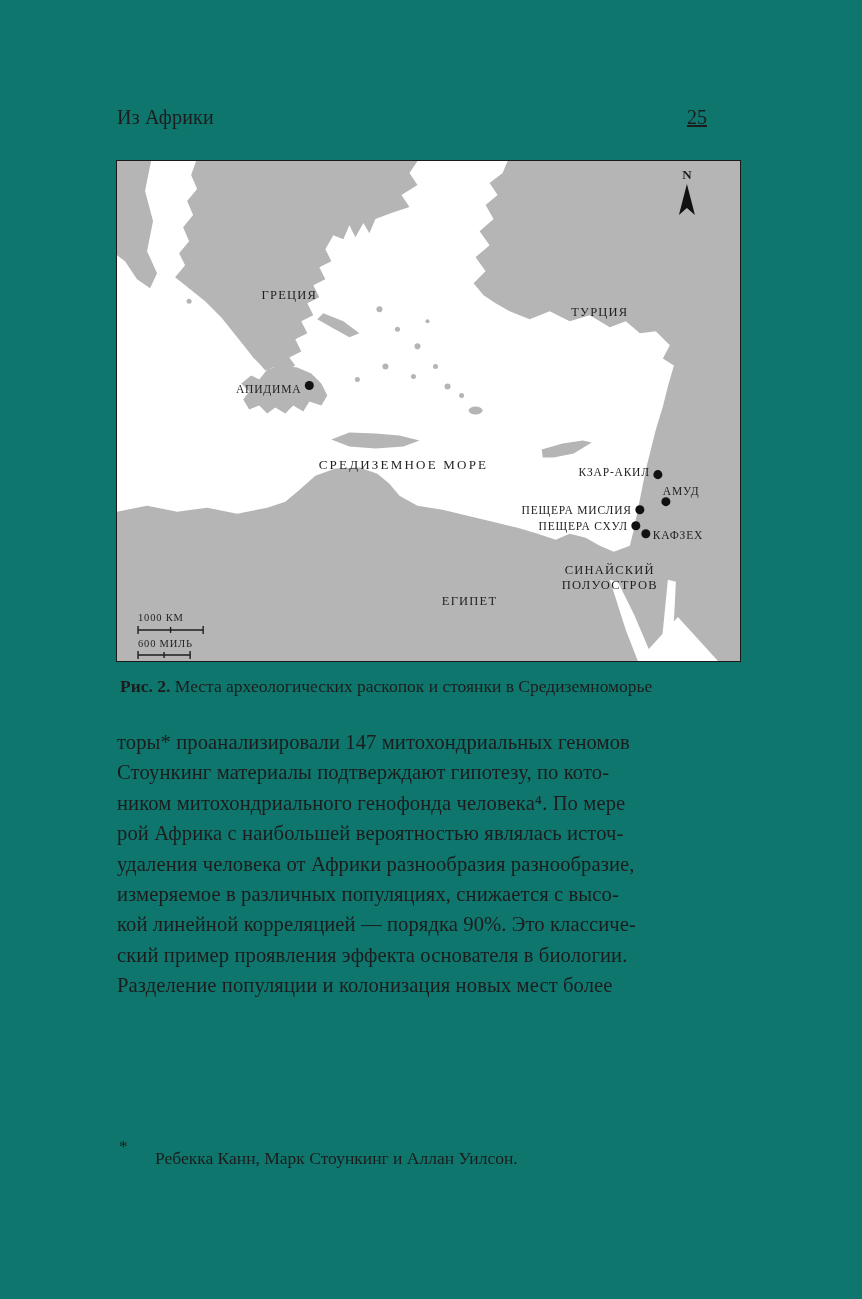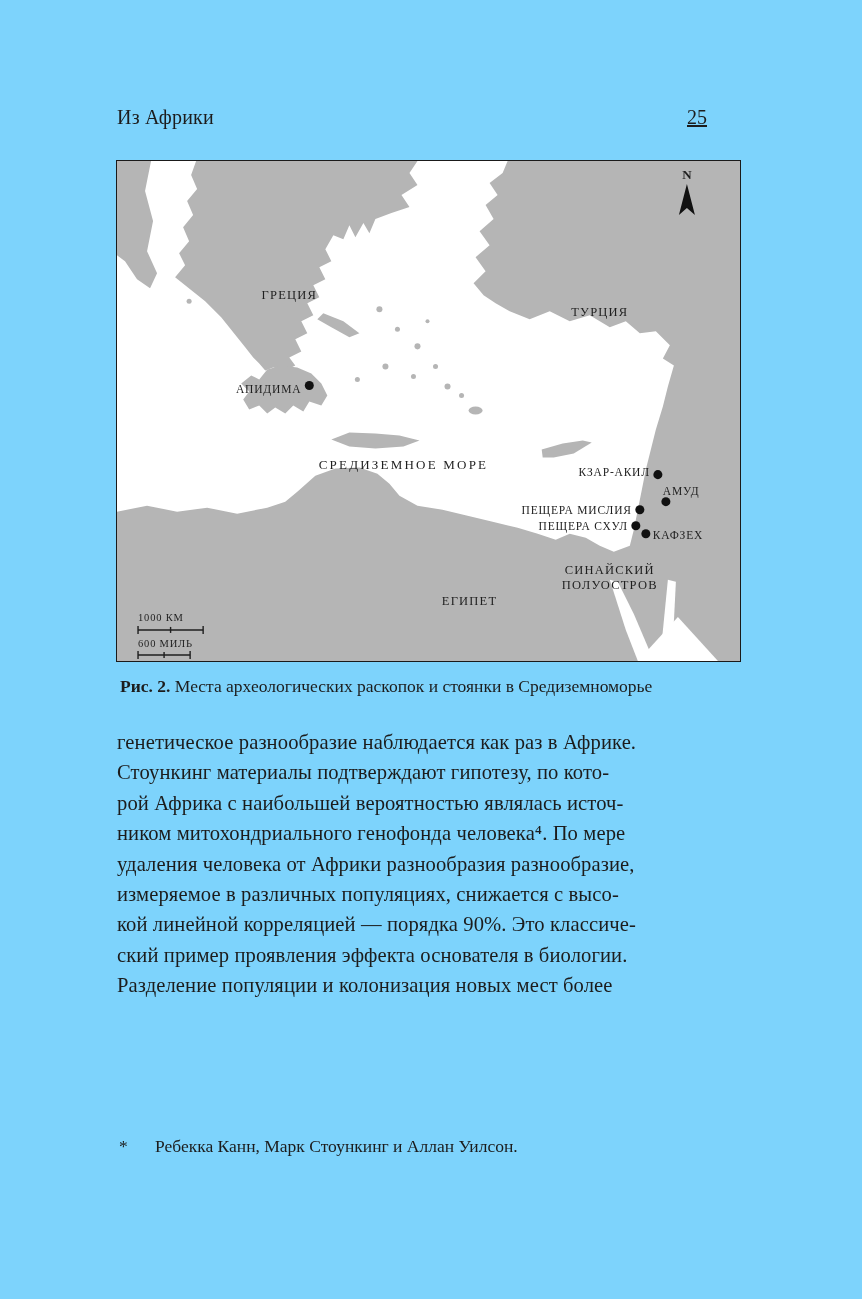--- a/index.html
+++ b/index.html
@@ -2,21 +2,21 @@
 <html><head>
 <meta charset="utf-8">
 <style>
   * { margin: 0; padding: 0; box-sizing: border-box; }
   html, body { background: #e9e9e9; }
   .page {
     position: relative;
     width: 862px;
     height: 1299px;
     margin: 0 auto;
-    background: #7dd3fc;
+    background: #0f766e;
     font-family: "Liberation Serif", "DejaVu Serif", serif;
     color: #1c1c1c;
     overflow: hidden;
   }
   
   .header { position: absolute; top: 106px; left: 117px; right: 155px;
             display: flex; justify-content: space-between; align-items: baseline; }
   .header .title { font-size: 20px; letter-spacing: 0.2px; }
   .header .pageno { font-size: 20px; text-decoration: underline; }
 
@@ -50,21 +50,21 @@
     text-align: justify;
     text-align-last: justify;
     letter-spacing: 0.1px;
   }
   .bodytext .line::after { content: ""; display: inline-block; width: 100%; }
 
   
   .footnote { position: absolute; left: 117px; top: 1136px; width: 626px;
               font-size: 17.5px; }
   .footnote .marker { position: absolute; left: 2px; top: 0; }
-  .footnote .fn-text { display: block; margin-left: 38px; }
+  .footnote .fn-text { display: block; margin-left: 38px; margin-top: 12px; }
 </style>
 </head>
 <body>
 
 <div class="page">
 
   <div class="header">
     <span class="title">Из Африки</span>
     <span class="pageno">25</span>
   </div>
@@ -164,24 +164,24 @@
       <g>
         <text class="map-label lbl-north" x="569" y="18" text-anchor="middle">N</text>
         <path d="M569,23 L577,54 L569,47 L561,54 Z" fill="#111111"></path>
       </g>
     </svg>
   </div>
 
   <div class="caption"><b>Рис. 2.</b><span> Места археологических раскопок и стоянки в Средиземноморье</span></div>
 
   <div class="bodytext">
-    <div class="line">генетическое разнообразие наблюдается как раз в Африке.</div>
+    <div class="line">торы* проанализировали 147 митохондриальных геномов</div>
     <div class="line">Стоункинг материалы подтверждают гипотезу, по кото-</div>
+    <div class="line">ником митохондриального генофонда человека⁴. По мере</div>
     <div class="line">рой Африка с наибольшей вероятностью являлась источ-</div>
-    <div class="line">ником митохондриального генофонда человека⁴. По мере</div>
     <div class="line">удаления человека от Африки разнообразия разнообразие,</div>
     <div class="line">измеряемое в различных популяциях, снижается с высо-</div>
     <div class="line">кой линейной корреляцией — порядка 90%. Это классиче-</div>
     <div class="line">ский пример проявления эффекта основателя в биологии.</div>
     <div class="line">Разделение популяции и колонизация новых мест более</div>
   </div>
 
   <div class="footnote">
     <span class="marker">*</span>
     <span class="fn-text">Ребекка Канн, Марк Стоункинг и Аллан Уилсон.</span>

